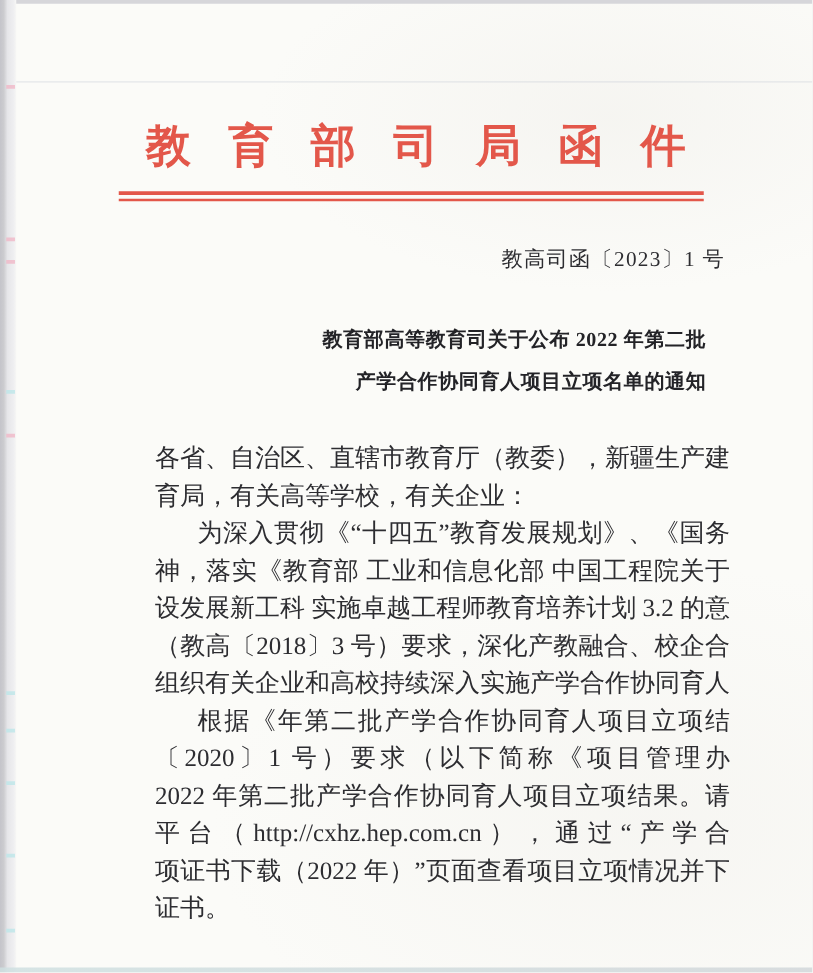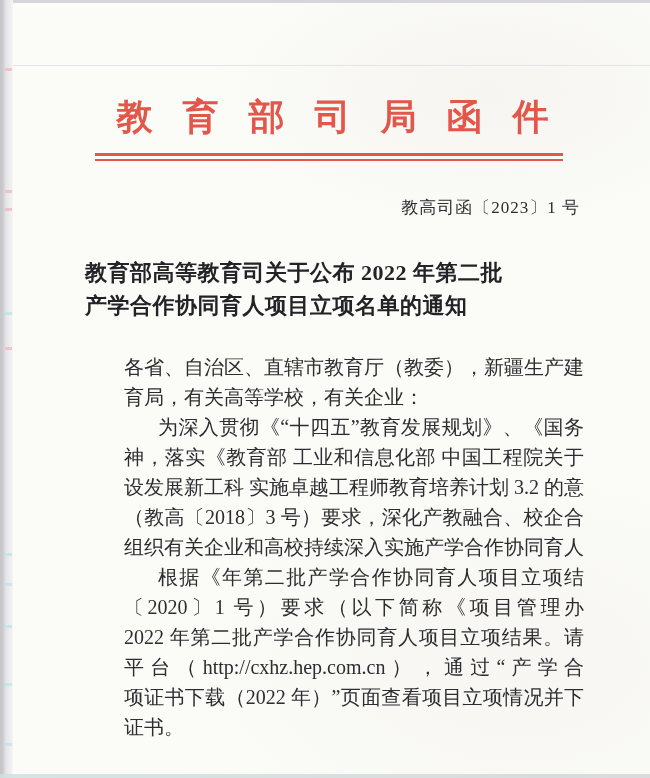--- a/index.html
+++ b/index.html
@@ -36,21 +36,21 @@
     box-sizing:border-box; border-top:3px solid #e3574a; border-bottom:2px solid #e3574a;
   }
 
   .doc-number {
     position:absolute; top:196px; right:70px;
     font-size:17px; line-height:24px; letter-spacing:1px; color:#2d2d31;text-align:center;
   }
 
   .title {
     position:absolute; top:256px; left:85px; width:480px;
-    text-align:left; font-weight:700; font-size:22px; line-height:33px; color:#232327;
+    text-align:right; font-weight:700; font-size:16px; line-height:33px; color:#232327;
     letter-spacing:.5px;
   }
 
   .body-block {
     position:absolute; top:352px; left:124px; width:460px;
     font-size:20px; line-height:30px; color:#2d2d31;
   }
   .line { height:30px; overflow:hidden; text-align:justify; text-align-last:justify; }
   .line.indent { text-indent:34px; }
   .line.last { text-align-last:left; }

